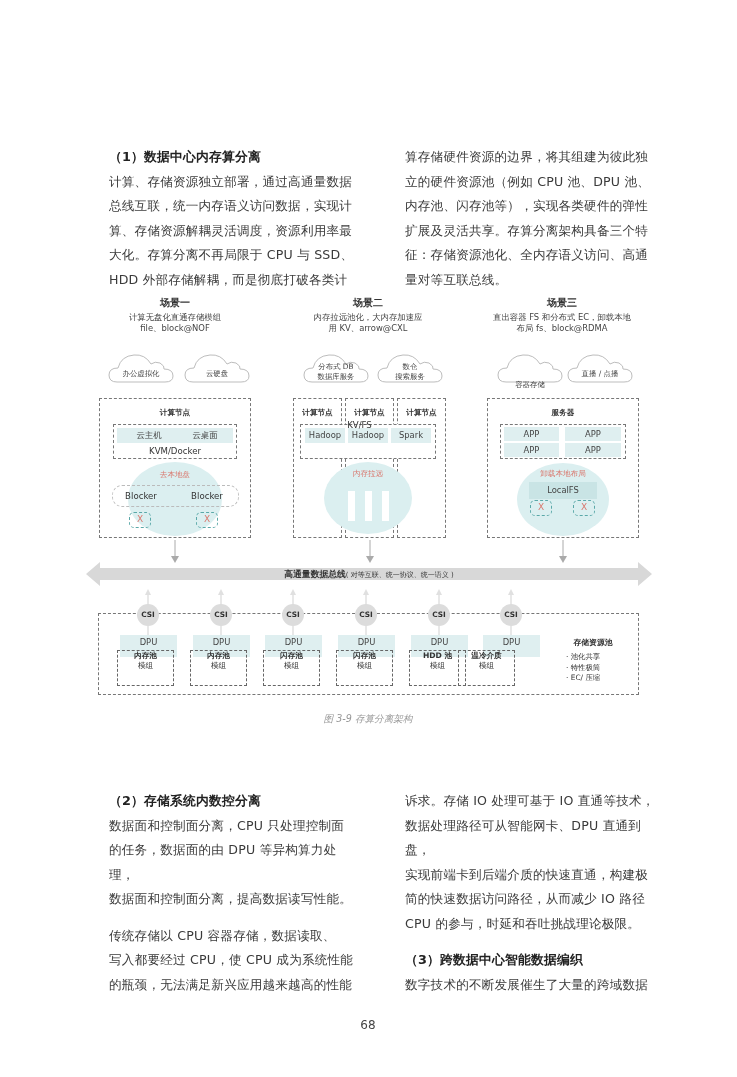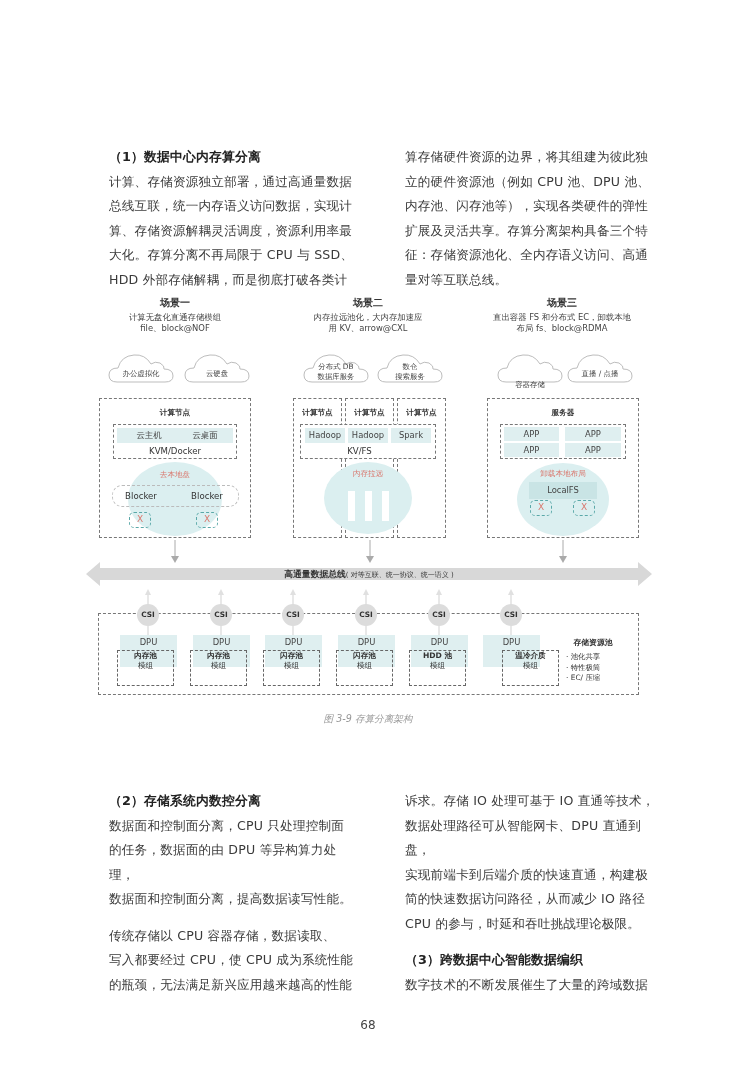--- a/index.html
+++ b/index.html
@@ -17,21 +17,21 @@
   .cloud svg{position:absolute;left:0;top:0;}
   .cloud span{position:absolute;left:0;right:0;text-align:center;font-size:7.4px;color:#444;line-height:10px;}
   .dbox{position:absolute;border:1px dashed #777;box-sizing:border-box;}
   .lbl{position:absolute;font-size:7.6px;color:#333;text-align:center;font-weight:bold;}
   .cell{position:absolute;background:#dfeff0;font-size:8.4px;color:#444;text-align:center;}
   .kv{position:absolute;font-size:8.6px;color:#333;text-align:center;}
   .red{position:absolute;font-size:7.6px;color:#d9786e;text-align:center;}
   .halo{position:absolute;border-radius:50%;background:#dbeff0;}
   .xbox{position:absolute;width:22px;height:16px;border:1.2px dashed #5aa8a8;border-radius:5px;box-sizing:border-box;color:#d9786e;font-size:9px;text-align:center;line-height:13px;}
   .csi{position:absolute;width:22px;height:22px;border-radius:50%;background:#dcdcdc;font-size:7.4px;font-weight:bold;color:#333;text-align:center;line-height:22px;}
-  .dpu{position:absolute;width:57px;height:32px;background:#dfeff0;font-size:8.4px;color:#444;text-align:center;line-height:14px;}
+  .dpu{position:absolute;width:57px;height:22px;background:#dfeff0;font-size:8.4px;color:#444;text-align:center;line-height:14px;}
   .mod{position:absolute;width:57px;height:36px;border:1px dashed #666;box-sizing:border-box;font-size:7.6px;color:#333;text-align:center;line-height:10px;}
   .mod b{font-weight:bold;}
 </style>
 </head>
 <body>
 
 <div class="col" style="left:109px;top:126px;">
   <h3>（1）数据中心内存算分离</h3>
   <p>计算、存储资源独立部署，通过高通量数据</p>
   <p>总线互联，统一内存语义访问数据，实现计</p>
@@ -122,21 +122,21 @@
   <div class="dbox" style="left:293px;top:398px;width:49px;height:140px;"></div>
   <div class="dbox" style="left:345px;top:398px;width:49px;height:140px;"></div>
   <div class="dbox" style="left:397px;top:398px;width:49px;height:140px;"></div>
   <div class="lbl" style="left:293px;top:408px;width:49px;">计算节点</div>
   <div class="lbl" style="left:345px;top:408px;width:49px;">计算节点</div>
   <div class="lbl" style="left:397px;top:408px;width:49px;">计算节点</div>
   <div class="dbox" style="left:300px;top:424px;width:136px;height:35px;background:#fff;"></div>
   <div class="cell" style="left:305px;top:428px;width:40px;height:15px;line-height:15px;">Hadoop</div>
   <div class="cell" style="left:348px;top:428px;width:40px;height:15px;line-height:15px;">Hadoop</div>
   <div class="cell" style="left:391px;top:428px;width:40px;height:15px;line-height:15px;">Spark</div>
-  <div class="kv" style="left:300px;top:446px;width:119px;">KV/FS</div>
+  <div class="kv" style="left:300px;top:420px;width:119px;">KV/FS</div>
   <div class="halo" style="left:324px;top:462px;width:88px;height:72px;"></div>
   <div class="red" style="left:338px;top:469px;width:60px;">内存拉远</div>
   <div class="abs" style="left:348px;top:491px;width:7px;height:30px;background:#fff;"></div>
   <div class="abs" style="left:365px;top:491px;width:7px;height:30px;background:#fff;"></div>
   <div class="abs" style="left:382px;top:491px;width:7px;height:30px;background:#fff;"></div>
 
   <div class="dbox" style="left:487px;top:398px;width:152px;height:140px;"></div>
   <div class="lbl" style="left:533px;top:408px;width:60px;">服务器</div>
   <div class="dbox" style="left:500px;top:424px;width:126px;height:35px;"></div>
   <div class="cell" style="left:504px;top:427px;width:55px;height:14px;line-height:14px;">APP</div>
@@ -209,21 +209,21 @@
   <div class="dpu" style="left:265px;top:635px;">DPU</div>
   <div class="dpu" style="left:338px;top:635px;">DPU</div>
   <div class="dpu" style="left:411px;top:635px;">DPU</div>
   <div class="dpu" style="left:483px;top:635px;">DPU</div>
 
   <div class="mod" style="left:117px;top:650px;"><b>内存池</b><br><span>模组</span></div>
   <div class="mod" style="left:190px;top:650px;"><b>内存池</b><br><span>模组</span></div>
   <div class="mod" style="left:263px;top:650px;"><b>闪存池</b><br><span>模组</span></div>
   <div class="mod" style="left:336px;top:650px;"><b>闪存池</b><br><span>模组</span></div>
   <div class="mod" style="left:409px;top:650px;"><b>HDD 池</b><br><span>模组</span></div>
-  <div class="mod" style="left:502px;top:650px;"><b>温冷介质</b><br><span>模组</span></div>
+  <div class="mod" style="left:458px;top:650px;"><b>温冷介质</b><br><span>模组</span></div>
 
   <div class="abs" style="left:563px;top:637px;width:60px;font-size:7.8px;font-weight:bold;color:#333;text-align:center;">存储资源池</div>
   <div class="abs" style="left:566px;top:652px;font-size:7.4px;line-height:10.5px;color:#333;text-align:center;">
     <div>· 池化共享</div>
     <div>· 特性极简</div>
     <div>· EC/ 压缩</div>
   </div>
 
   <div class="abs" style="left:268px;top:713px;width:200px;text-align:center;font-size:9.6px;font-style:italic;color:#999;">图 3-9 存算分离架构</div>
 </div>

